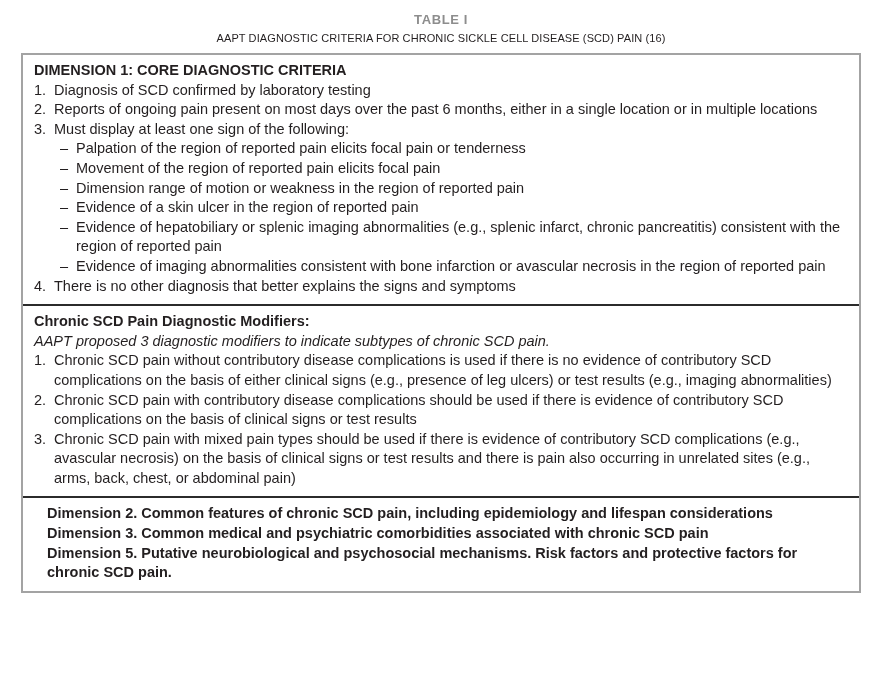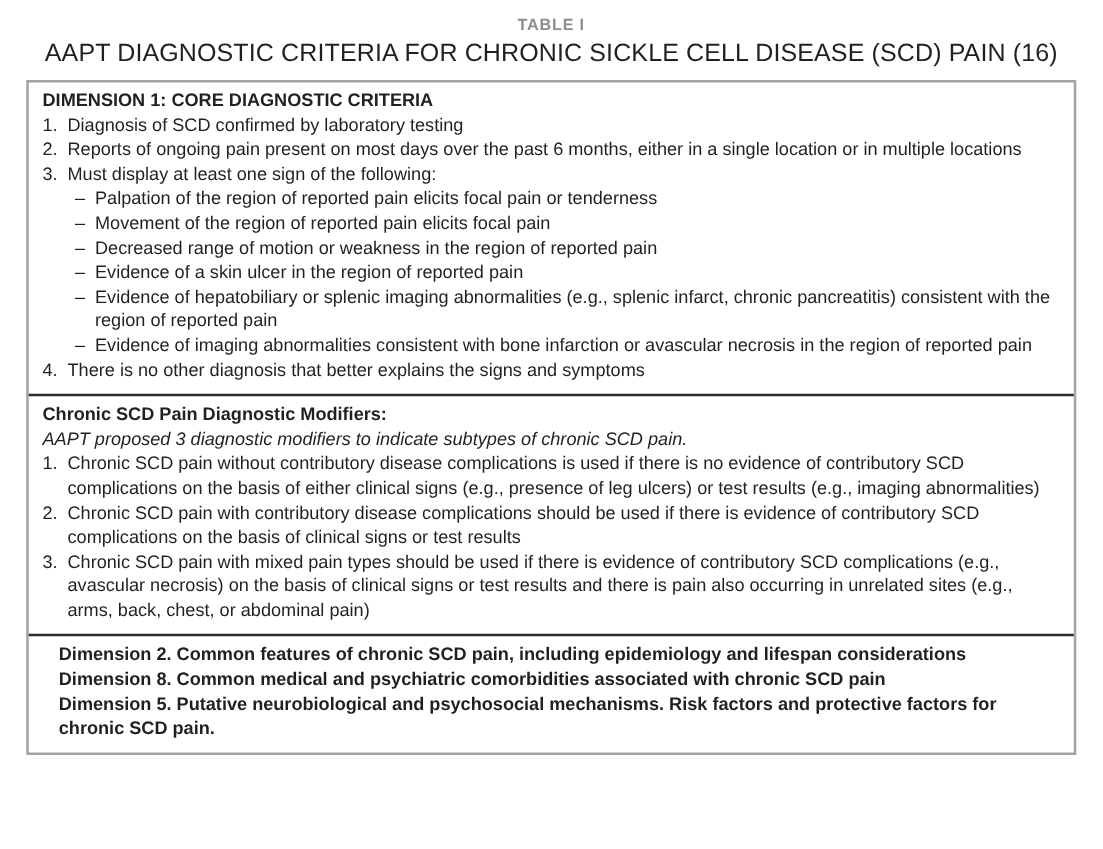--- a/index.html
+++ b/index.html
@@ -21,21 +21,21 @@
   .table-label {
     text-align: center;
     color: #8d8d8d;
     font-weight: bold;
     font-size: 13px;
     letter-spacing: 0.6px;
   }
   .table-title {
     text-align: center;
     color: #231f20;
-    font-size: 20px;
+    font-size: 11px;
     letter-spacing: 0.1px;
     margin-top: 5px;
   }
   .box {
     margin-top: 9px;
     border: 2px solid #a3a3a3;
   }
   .section {
     padding: 6px 10px 8px 11px;
     font-size: 14.5px;
@@ -84,21 +84,21 @@
         <div class="li">
           <span class="marker">–</span>
           <span class="txt">Palpation of the region of reported pain elicits focal pain or tenderness</span>
         </div>
         <div class="li">
           <span class="marker">–</span>
           <span class="txt">Movement of the region of reported pain elicits focal pain</span>
         </div>
         <div class="li">
           <span class="marker">–</span>
-          <span class="txt">Decreased range of motion or weakness in the region of reported pain</span>
+          <span class="txt">Dimension range of motion or weakness in the region of reported pain</span>
         </div>
         <div class="li">
           <span class="marker">–</span>
           <span class="txt">Evidence of a skin ulcer in the region of reported pain</span>
         </div>
         <div class="li">
           <span class="marker">–</span>
           <span class="txt">Evidence of hepatobiliary or splenic imaging abnormalities (e.g., splenic infarct, chronic pancreatitis) consistent with the region of reported pain</span>
         </div>
         <div class="li">
@@ -126,18 +126,18 @@
         <span class="txt">Chronic SCD pain with contributory disease complications should be used if there is evidence of contributory SCD complications on the basis of clinical signs or test results</span>
       </div>
       <div class="li">
         <span class="marker">3.</span>
         <span class="txt">Chronic SCD pain with mixed pain types should be used if there is evidence of contributory SCD complications (e.g., avascular necrosis) on the basis of clinical signs or test results and there is pain also occurring in unrelated sites (e.g., arms, back, chest, or abdominal pain)</span>
       </div>
     </div>
 
     <div class="section">
       <div class="dim-line">Dimension 2. Common features of chronic SCD pain, including epidemiology and lifespan considerations</div>
-      <div class="dim-line">Dimension 8. Common medical and psychiatric comorbidities associated with chronic SCD pain</div>
+      <div class="dim-line">Dimension 3. Common medical and psychiatric comorbidities associated with chronic SCD pain</div>
       <div class="dim-line">Dimension 5. Putative neurobiological and psychosocial mechanisms. Risk factors and protective factors for chronic SCD pain.</div>
     </div>
 
   </div>
 </div>
 
 </body></html>

